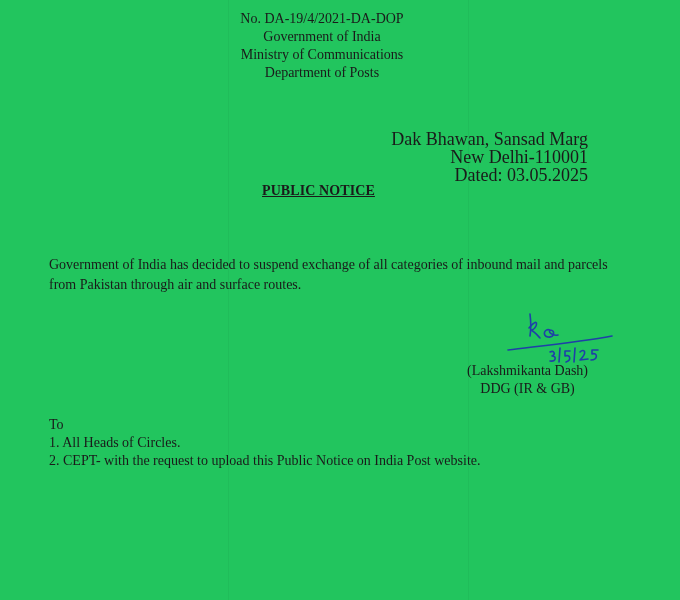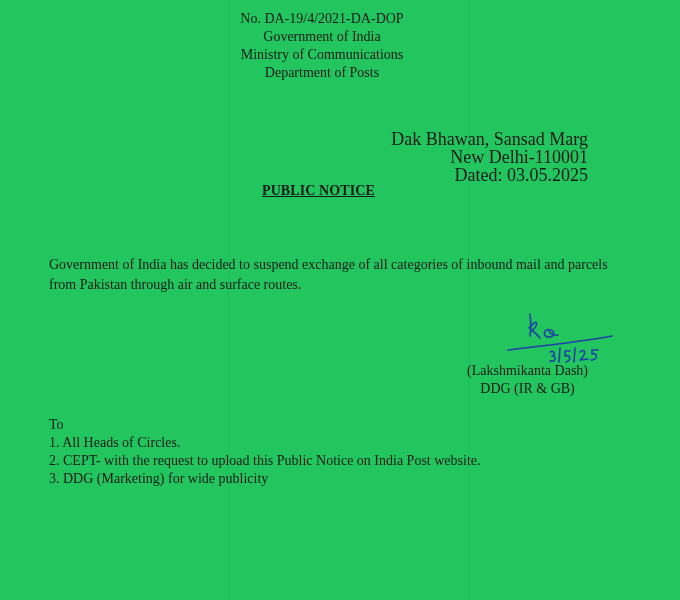--- a/index.html
+++ b/index.html
@@ -136,15 +136,14 @@
 
   <div class="sign-block">
     <div>(Lakshmikanta Dash)</div>
     <div>DDG (IR &amp; GB)</div>
   </div>
 
   <div class="addressees">
     <div>To</div>
     <div>1. All Heads of Circles.</div>
     <div>2. CEPT- with the request to upload this Public Notice on India Post website.</div>
-    <div>3. DDG (Marketing) for wide publicity</div>
   </div>
 </div>
 
 </body></html>

